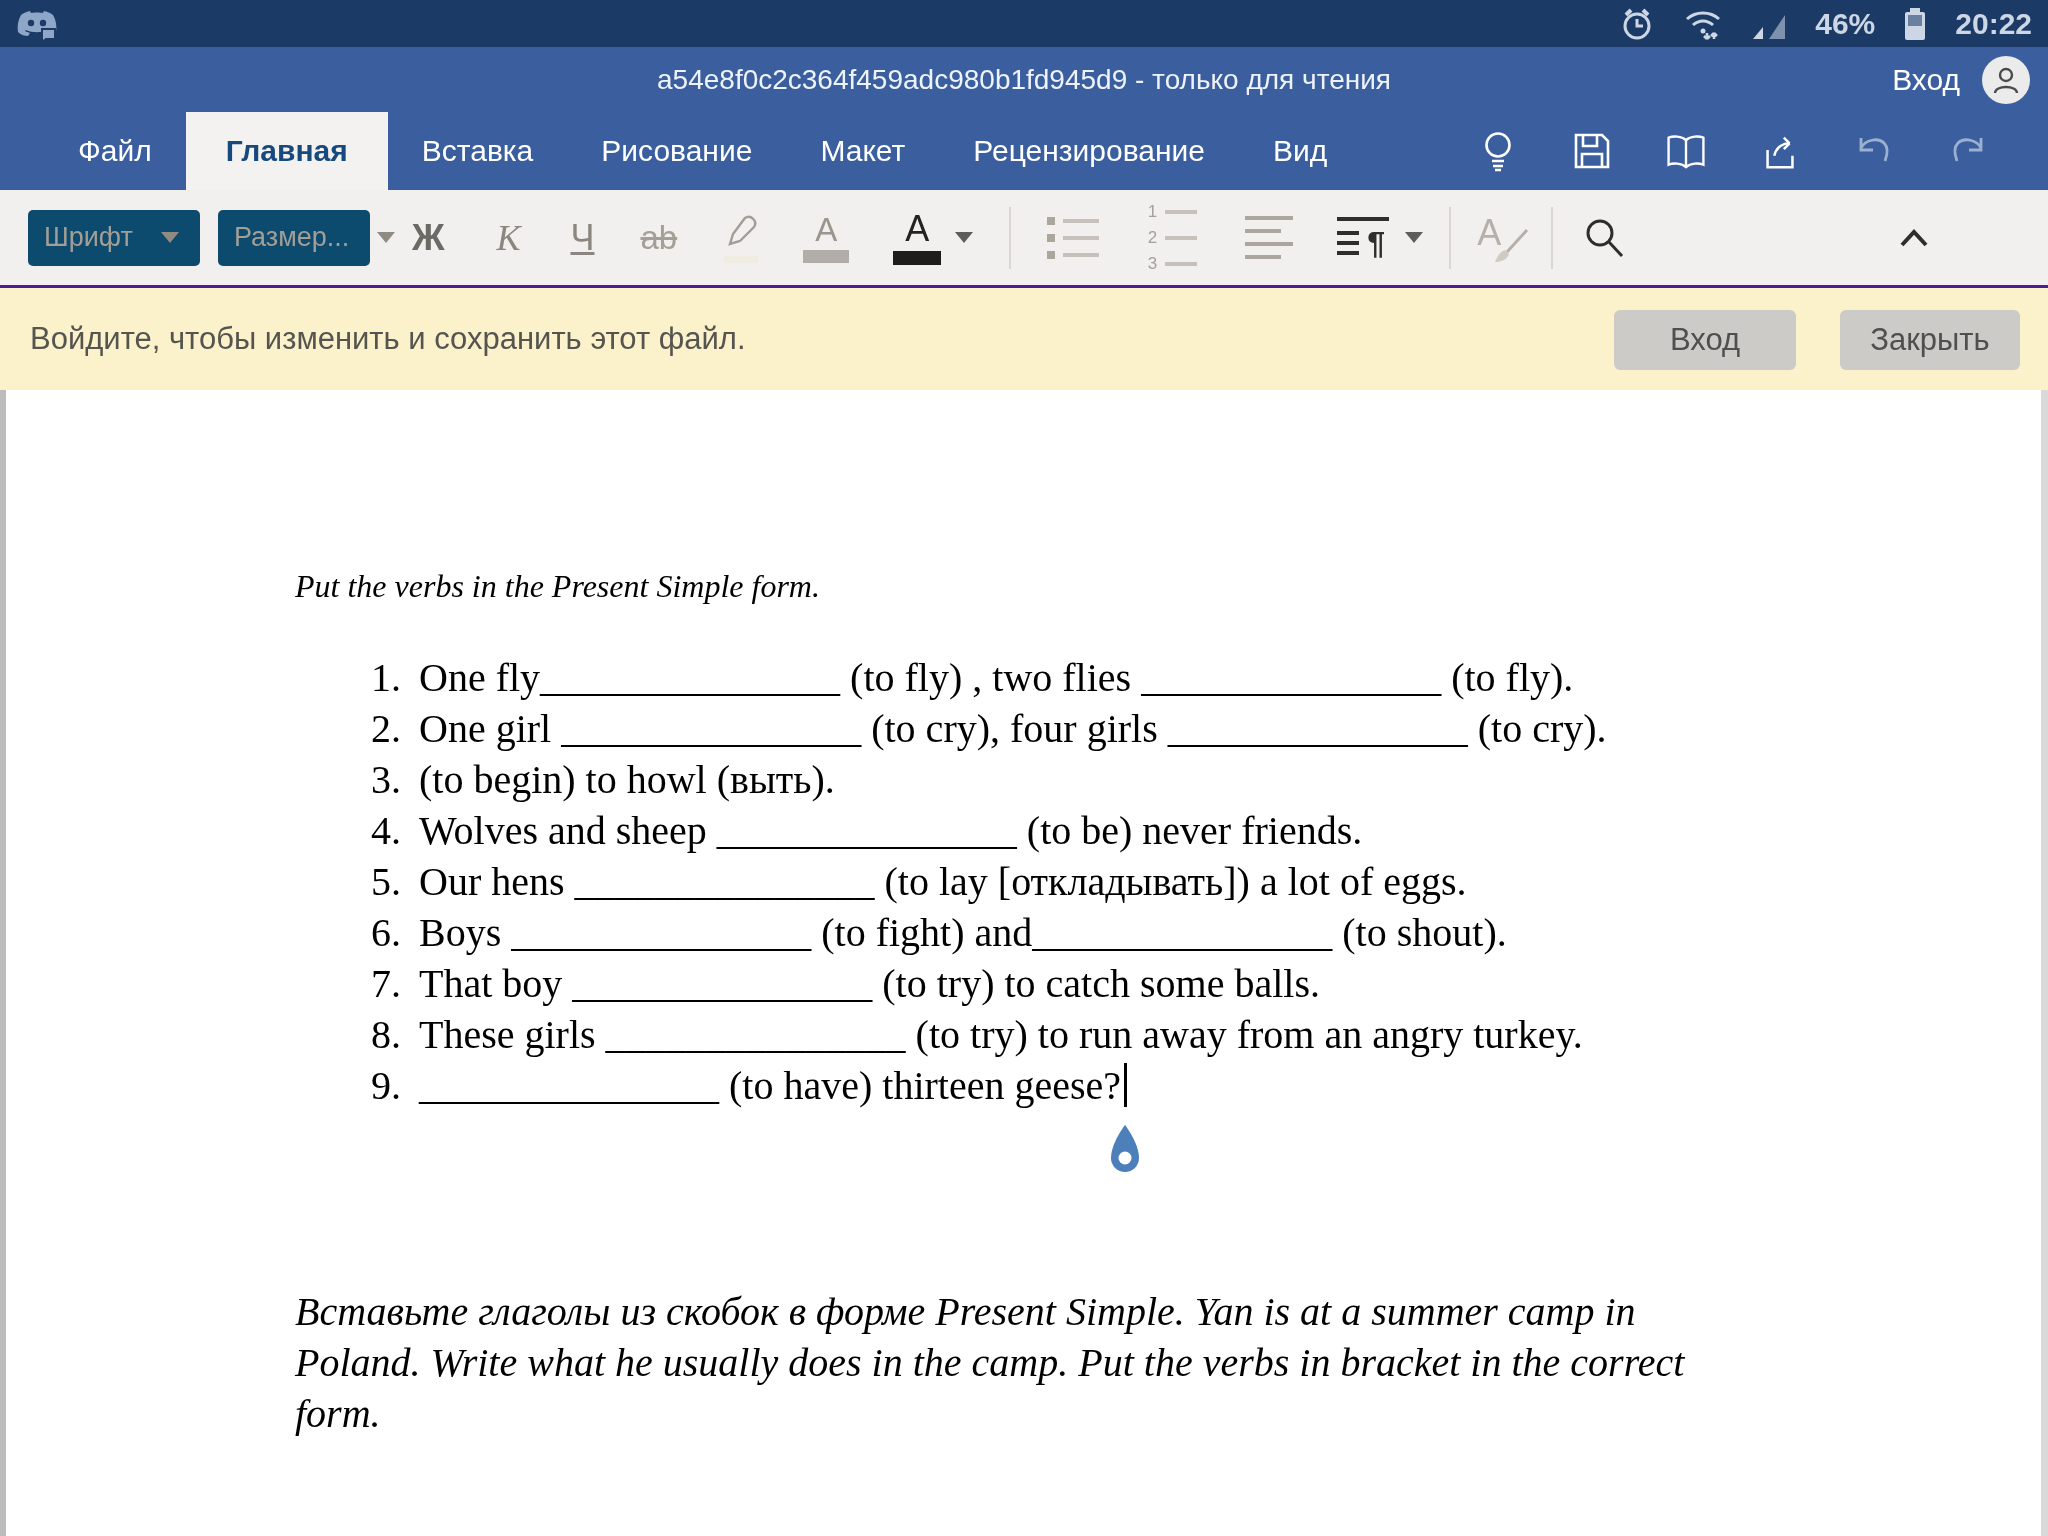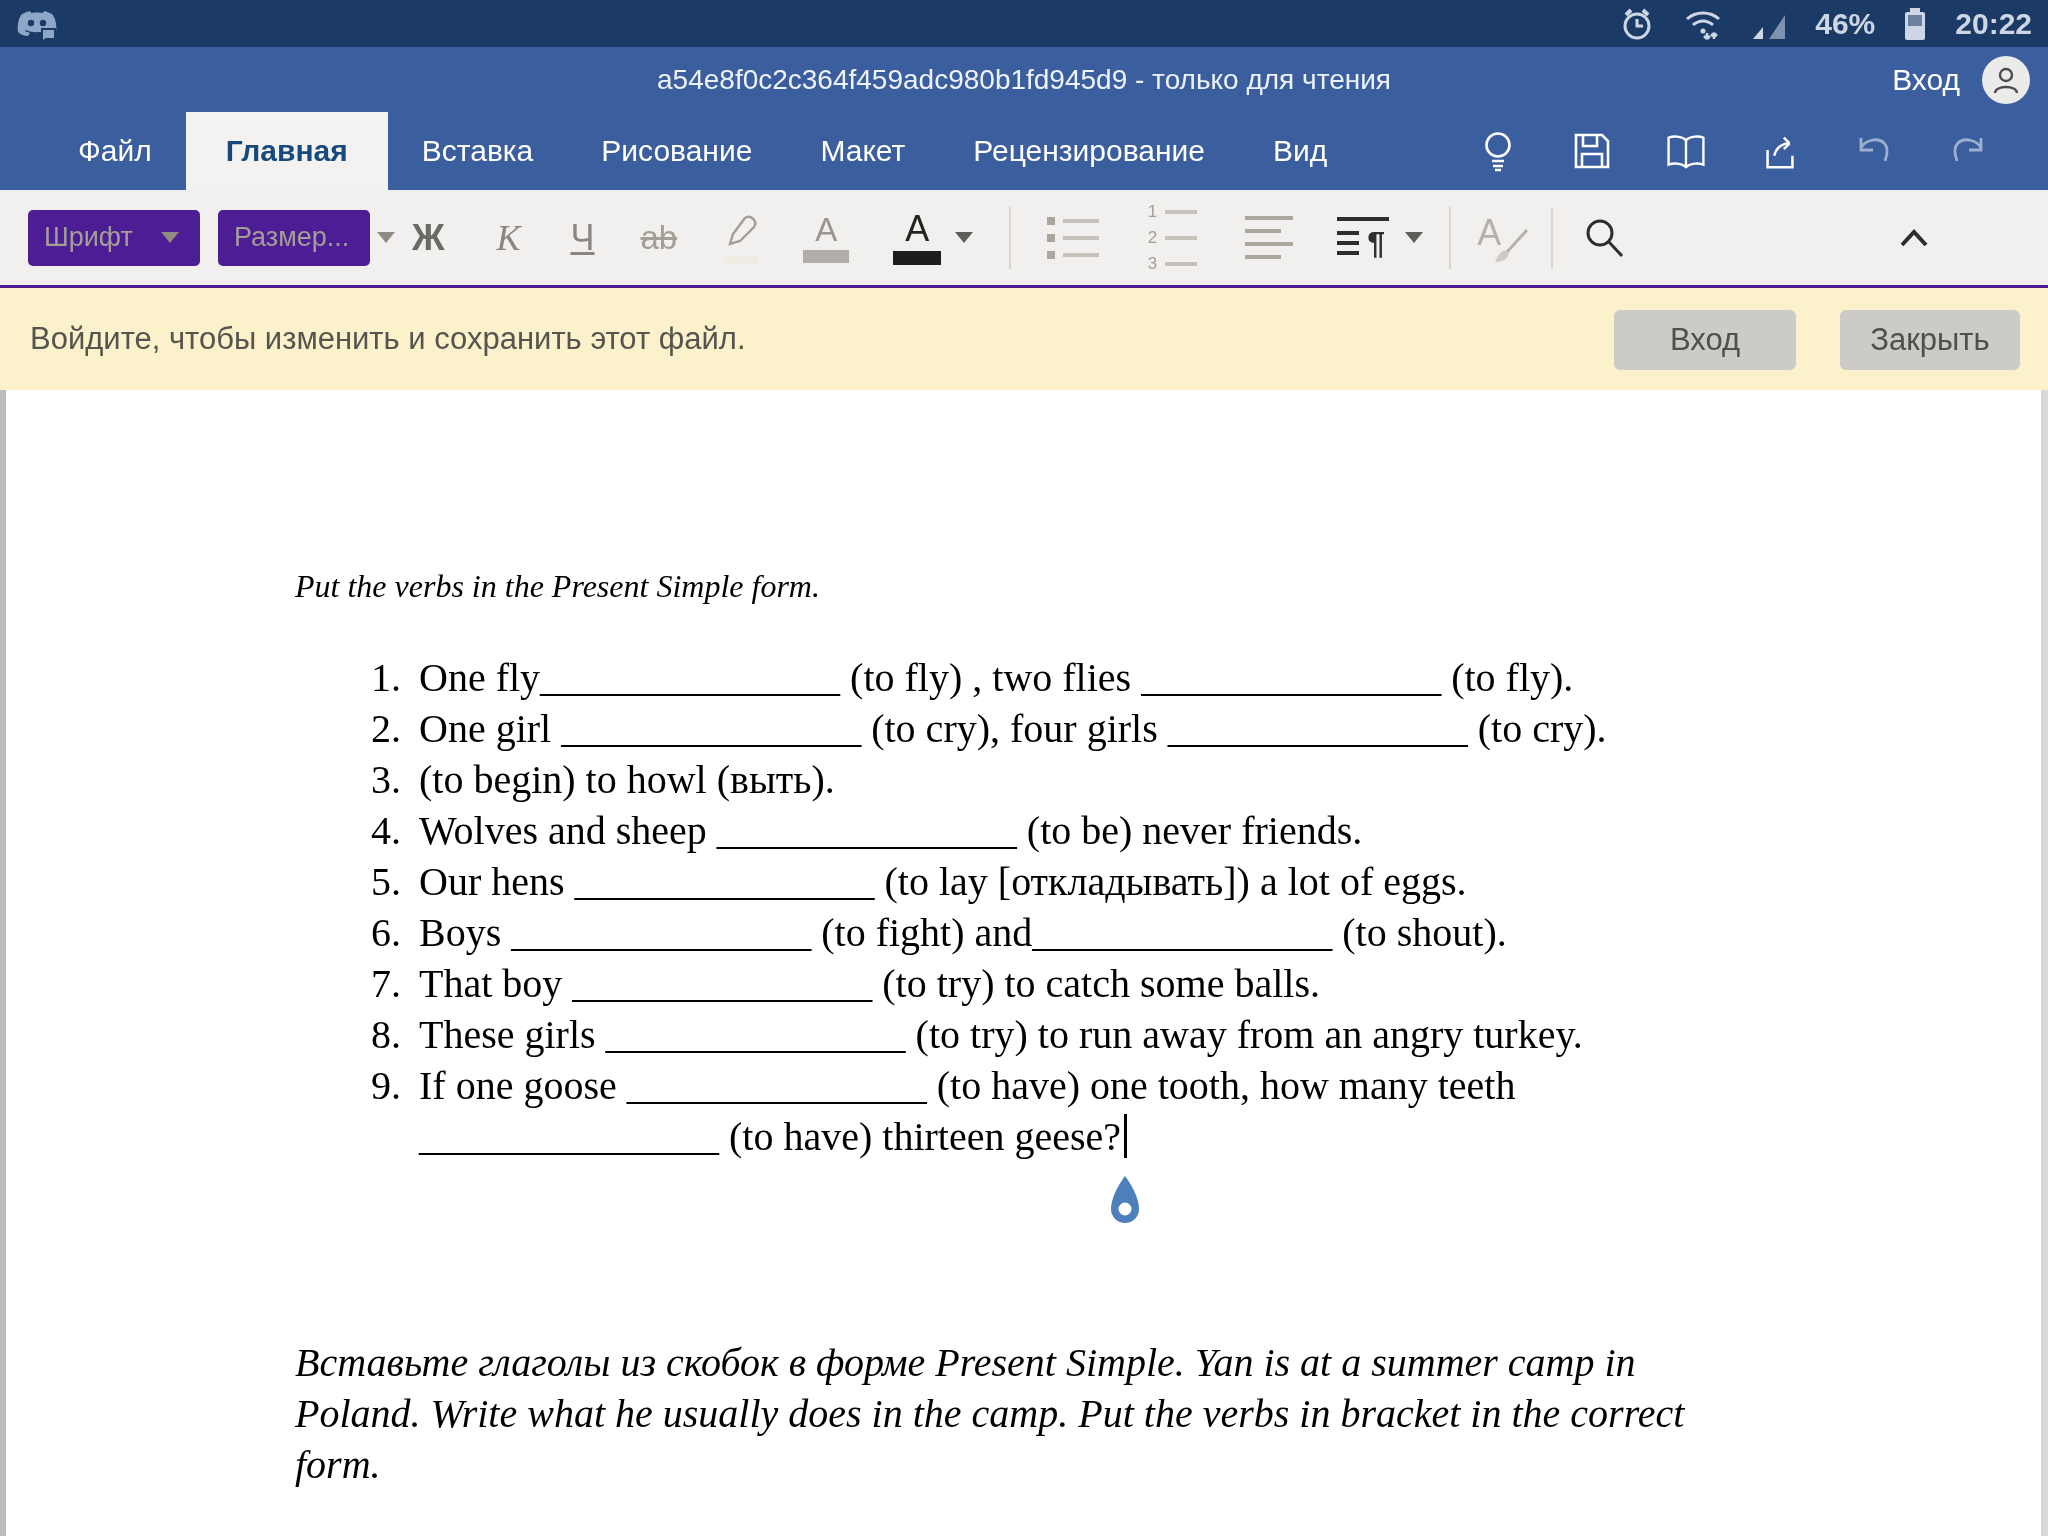--- a/index.html
+++ b/index.html
@@ -20,21 +20,21 @@
 
   
   .tabrow { height:78px; background:#3a5e9e; display:flex; align-items:stretch; padding-left:44px; }
   .tab { display:flex; align-items:center; padding:0 34px; color:#fff; font-size:30px; cursor:default; }
   .tab.active { background:#f3f2f0; color:#174a7c; font-weight:bold; padding:0 40px; }
   .ribbon-icons { margin-left:auto; display:flex; align-items:center; gap:50px; padding-right:58px; }
   .ribbon-icons .ric { width:44px; height:46px; display:flex; align-items:center; justify-content:center; }
 
   
   .toolbar { height:95px; background:#f2f0ee; display:flex; align-items:center; padding-left:28px; }
-  .dd { height:56px; background:#4c1d95; border-radius:5px; display:flex; align-items:center; padding:0 16px; color:#a39e96; font-size:27px; }
+  .dd { height:56px; background:#0c4a6e; border-radius:5px; display:flex; align-items:center; padding:0 16px; color:#a39e96; font-size:27px; }
   .dd .chev { width:0; height:0; border-left:9px solid transparent; border-right:9px solid transparent; border-top:11px solid #8f8a82; margin-left:28px; }
   .dd.font { width:172px; }
   .dd.size { width:152px; margin-left:18px; }
   .tbtn { display:flex; align-items:center; justify-content:center; height:70px; }
   .glyph { font-size:36px; color:#8b8780; }
   .g-bold { font-weight:bold; color:#6b6b66; }
   .g-italic { font-style:italic; font-family:"Liberation Serif",serif; }
   .g-und { text-decoration:underline; }
   .g-strike { text-decoration:line-through; font-size:33px; color:#a39e96; }
   .colorbtn { display:flex; flex-direction:column; align-items:center; line-height:1; }
@@ -363,21 +363,20 @@
         </div>
         <div class="li">
           <span class="num">8.</span>
           <div class="li-lines">
               <div class="dline">These girls _______________ (to try) to run away from an angry turkey.</div>
             </div>
         </div>
         <div class="li">
           <span class="num">9.</span>
           <div class="li-lines">
-            <div class="dline">If one goose _______________ (to have) one tooth, how many teeth</div>
             <div class="dline">
               <span>_______________ (to have) thirteen geese?</span><span class="caret"><span class="handle"><svg width="36" height="54" viewBox="0 0 36 54">
                       <path d="M18 2 C18 2 4 20 4 35 a14 14 0 0 0 28 0 C32 20 18 2 18 2 Z" fill="#4d7fba"></path>
                       <circle cx="18" cy="35" r="6.5" fill="#ffffff"></circle>
                     </svg></span></span>
             </div>
           </div>
         </div>
       </div>
 

